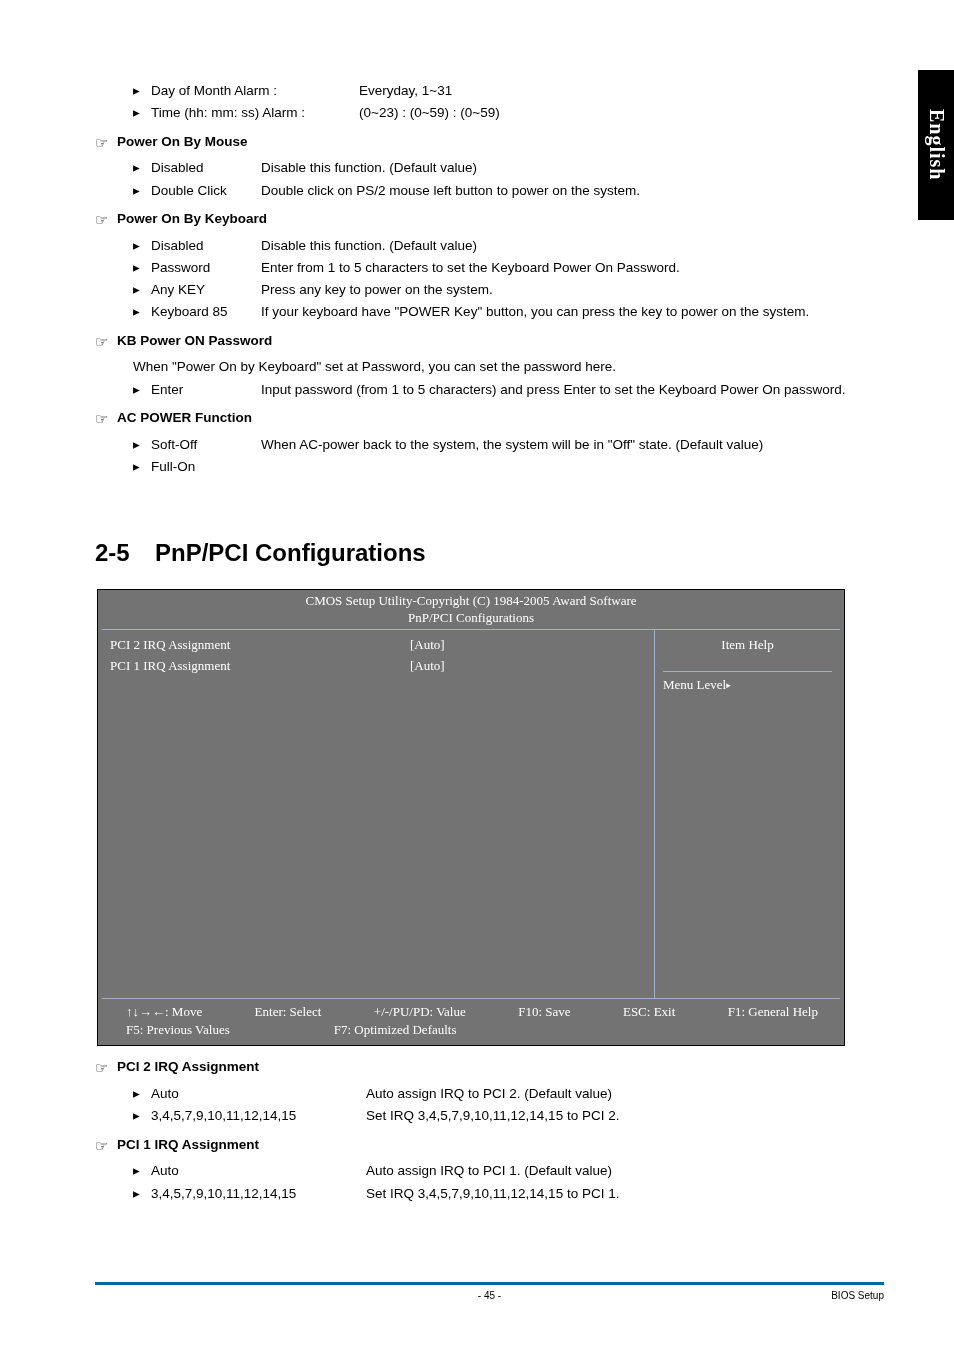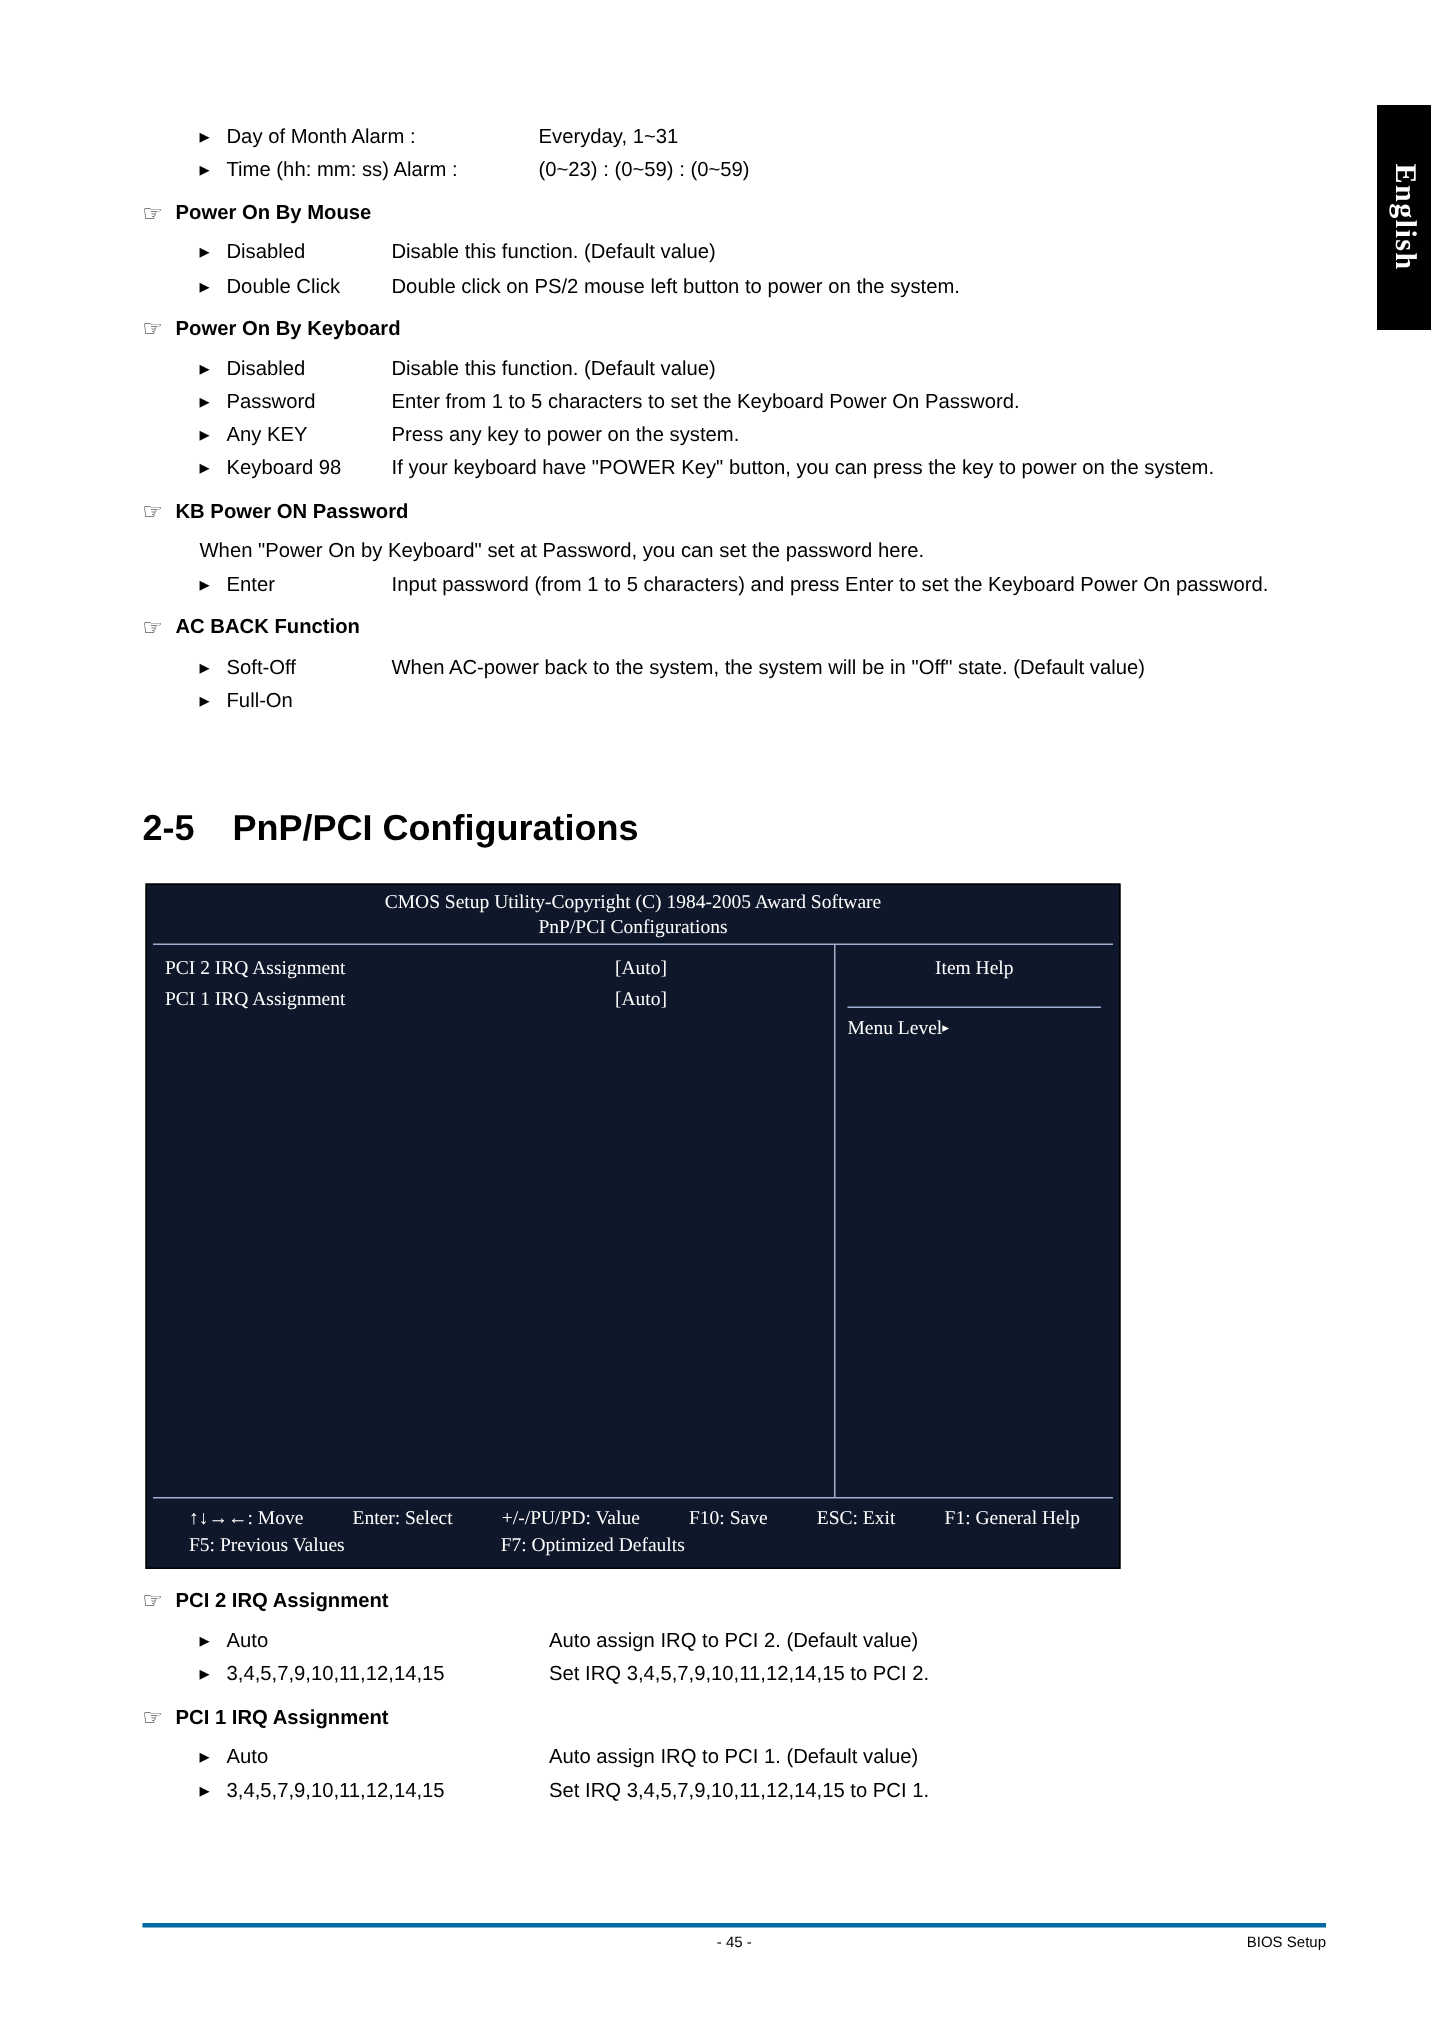--- a/index.html
+++ b/index.html
@@ -45,23 +45,23 @@
   .bullet { font-family: Arial; }
   .section-num {
     font-size: 24px;
     font-weight: bold;
     margin-top: 55px;
     margin-bottom: 16px;
   }
   .sec-flex { display: flex; align-items: baseline; }
   .sec-flex .sn { flex: 0 0 60px; }
   .bios-box {
-    width: 650px;
+    width: 748px;
     margin-left: 2px;
-    background: #0f172a;
+    background: #737373;
     color: #fff;
     font-family: "Times New Roman", serif;
     font-size: 13px;
     border: 1px solid #000;
   }
   .bios-title { text-align: center; padding: 2px 0 0 0; line-height: 1.35; }
   .bios-inner {
     display: flex;
     border-top: 1px solid #a0b0d0;
     border-bottom: 1px solid #a0b0d0;
@@ -158,41 +158,41 @@
       <span class="label">Password</span>
       <span class="desc">Enter from 1 to 5 characters to set the Keyboard Power On Password.</span>
     </div>
     <div class="sub-row row-fixed">
       <span class="bullet">▸</span>
       <span class="label">Any KEY</span>
       <span class="desc">Press any key to power on the system.</span>
     </div>
     <div class="sub-row row-fixed">
       <span class="bullet">▸</span>
-      <span class="label">Keyboard 98</span>
+      <span class="label">Keyboard 85</span>
       <span class="desc">If your keyboard have "POWER Key" button, you can press the key to power on the system.</span>
     </div>
   </div>
 
   <div class="heading-row">
     <span class="pointer">☞</span>
     <span class="hlabel">KB Power ON Password</span>
   </div>
   <div class="plain-line">When "Power On by Keyboard" set at Password, you can set the password here.</div>
   <div class="indent-block">
     <div class="sub-row row-fixed">
       <span class="bullet">▸</span>
       <span class="label">Enter</span>
       <span class="desc">Input password (from 1 to 5 characters) and press Enter to set the Keyboard Power On password.</span>
     </div>
   </div>
 
   <div class="heading-row">
     <span class="pointer">☞</span>
-    <span class="hlabel">AC BACK Function</span>
+    <span class="hlabel">AC POWER Function</span>
   </div>
   <div class="indent-block">
     <div class="sub-row row-fixed">
       <span class="bullet">▸</span>
       <span class="label">Soft-Off</span>
       <span class="desc">When AC-power back to the system, the system will be in "Off" state. (Default value)</span>
     </div>
     <div class="sub-row row-fixed">
       <span class="bullet">▸</span>
       <span class="label">Full-On</span>

